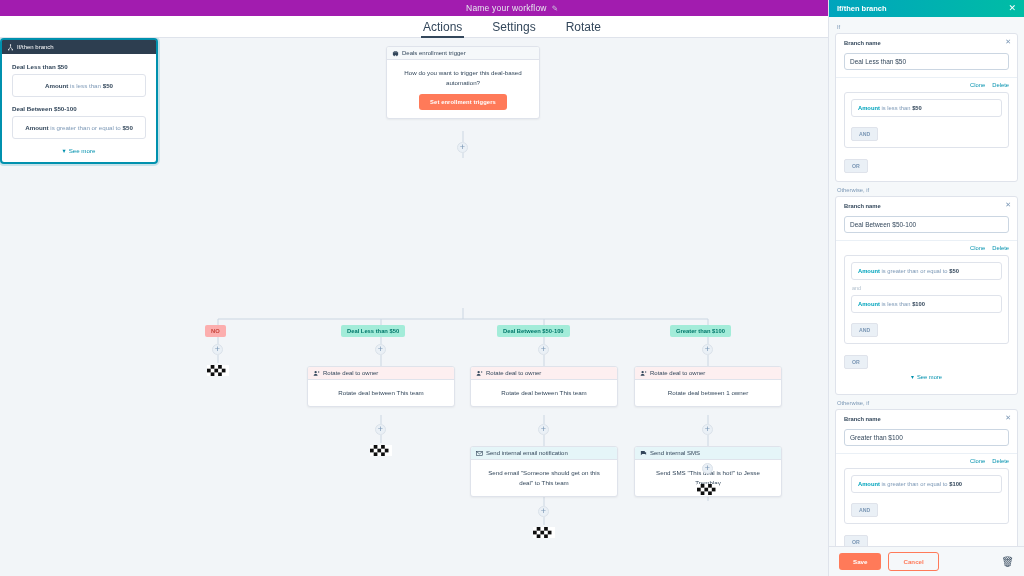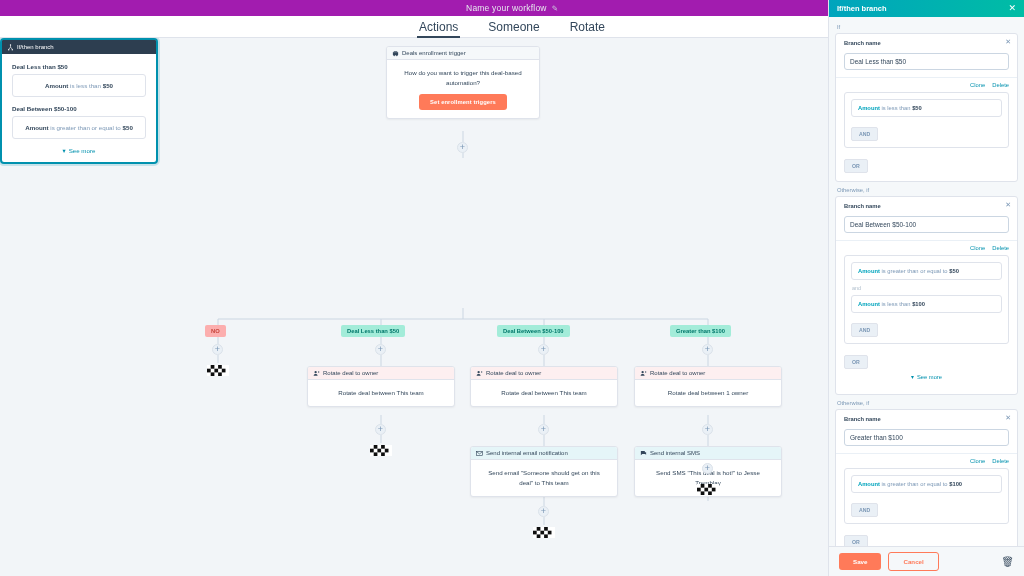--- a/index.html
+++ b/index.html
@@ -180,21 +180,21 @@
 
 <div class="app">
 
   <div class="topbar">
     <span class="topbar-title">Name your workflow</span>
     <span class="pencil-icon">✎</span>
   </div>
 
   <div class="tabbar">
     <div class="tab active">Actions</div>
-    <div class="tab">Someone</div>
+    <div class="tab">Settings</div>
     <div class="tab">Rotate</div>
   </div>
 
   <div class="canvas">
 
     <svg class="lines">
       <g stroke="#cbd6e2" stroke-width="1" fill="none">
 
         <line x1="463" y1="93" x2="463" y2="104"></line>
         <line x1="463" y1="114" x2="463" y2="120"></line>

